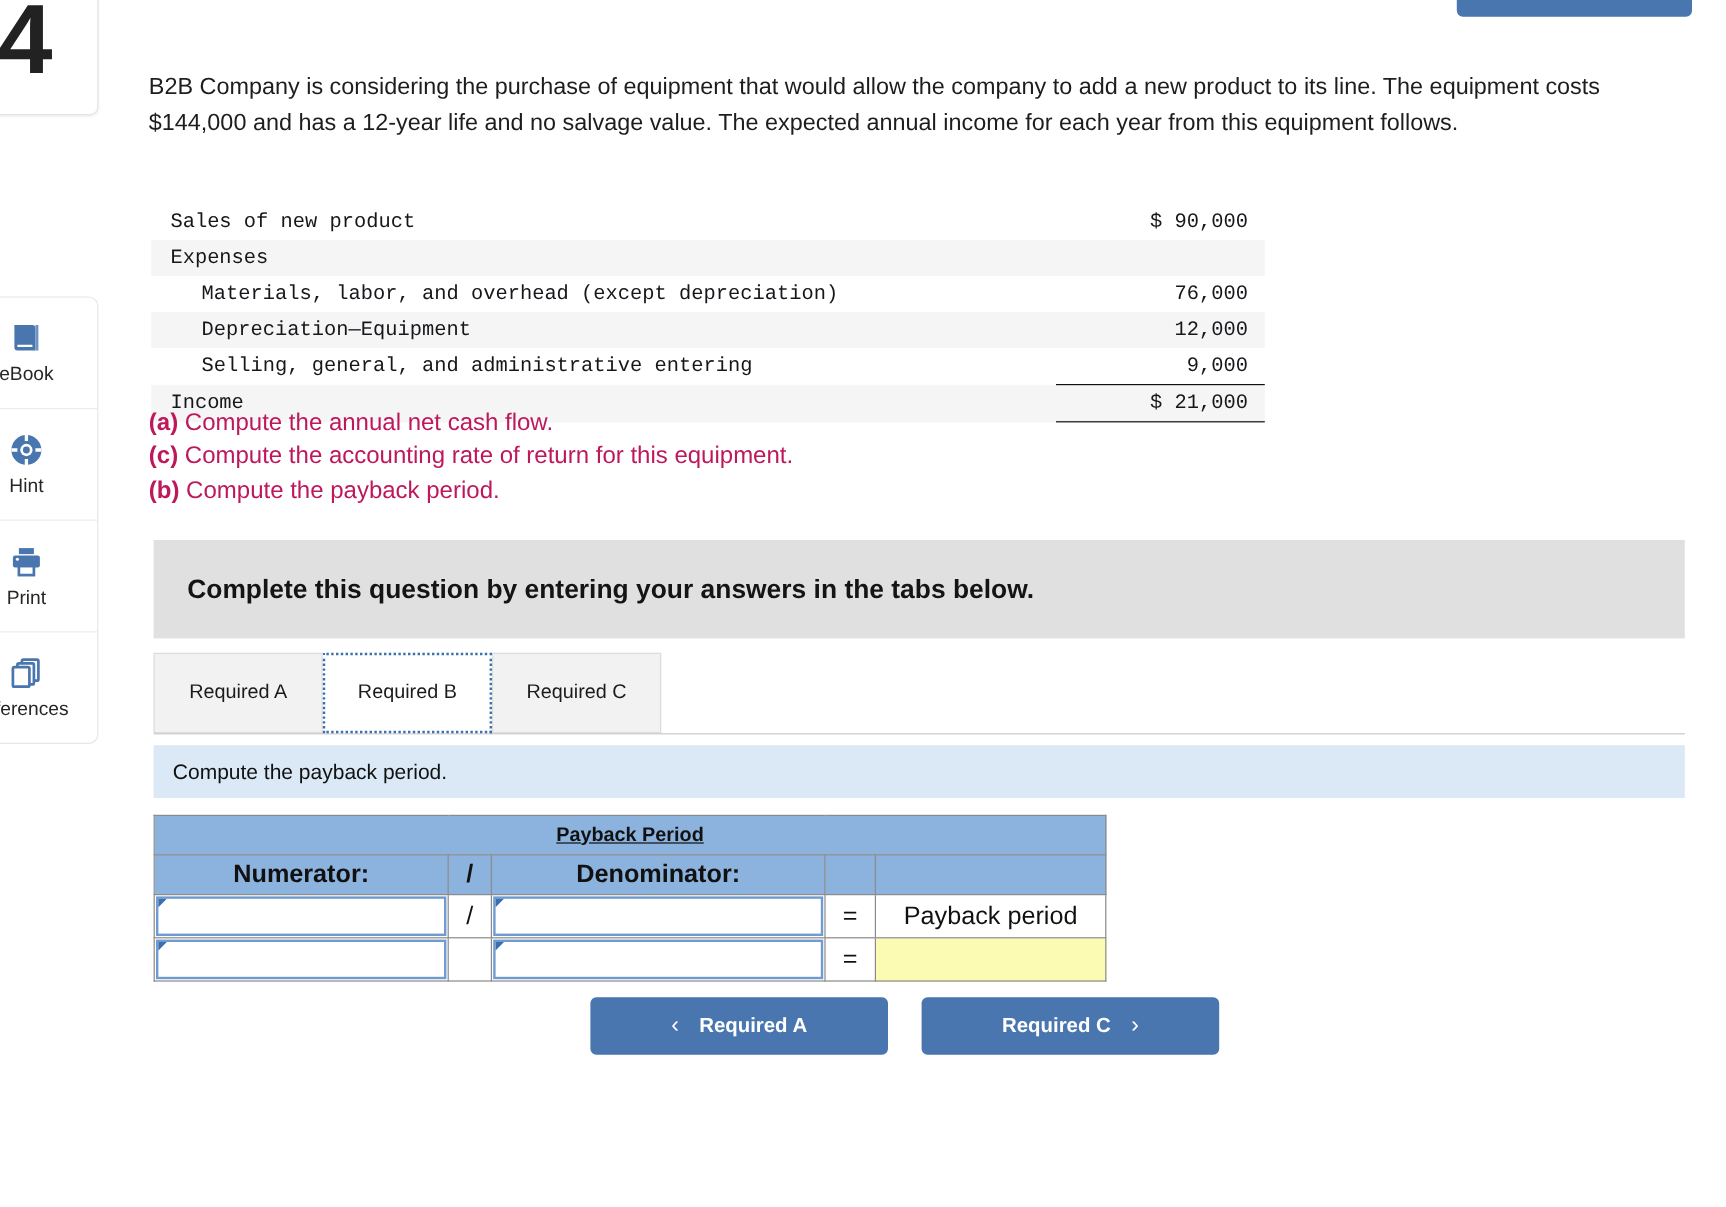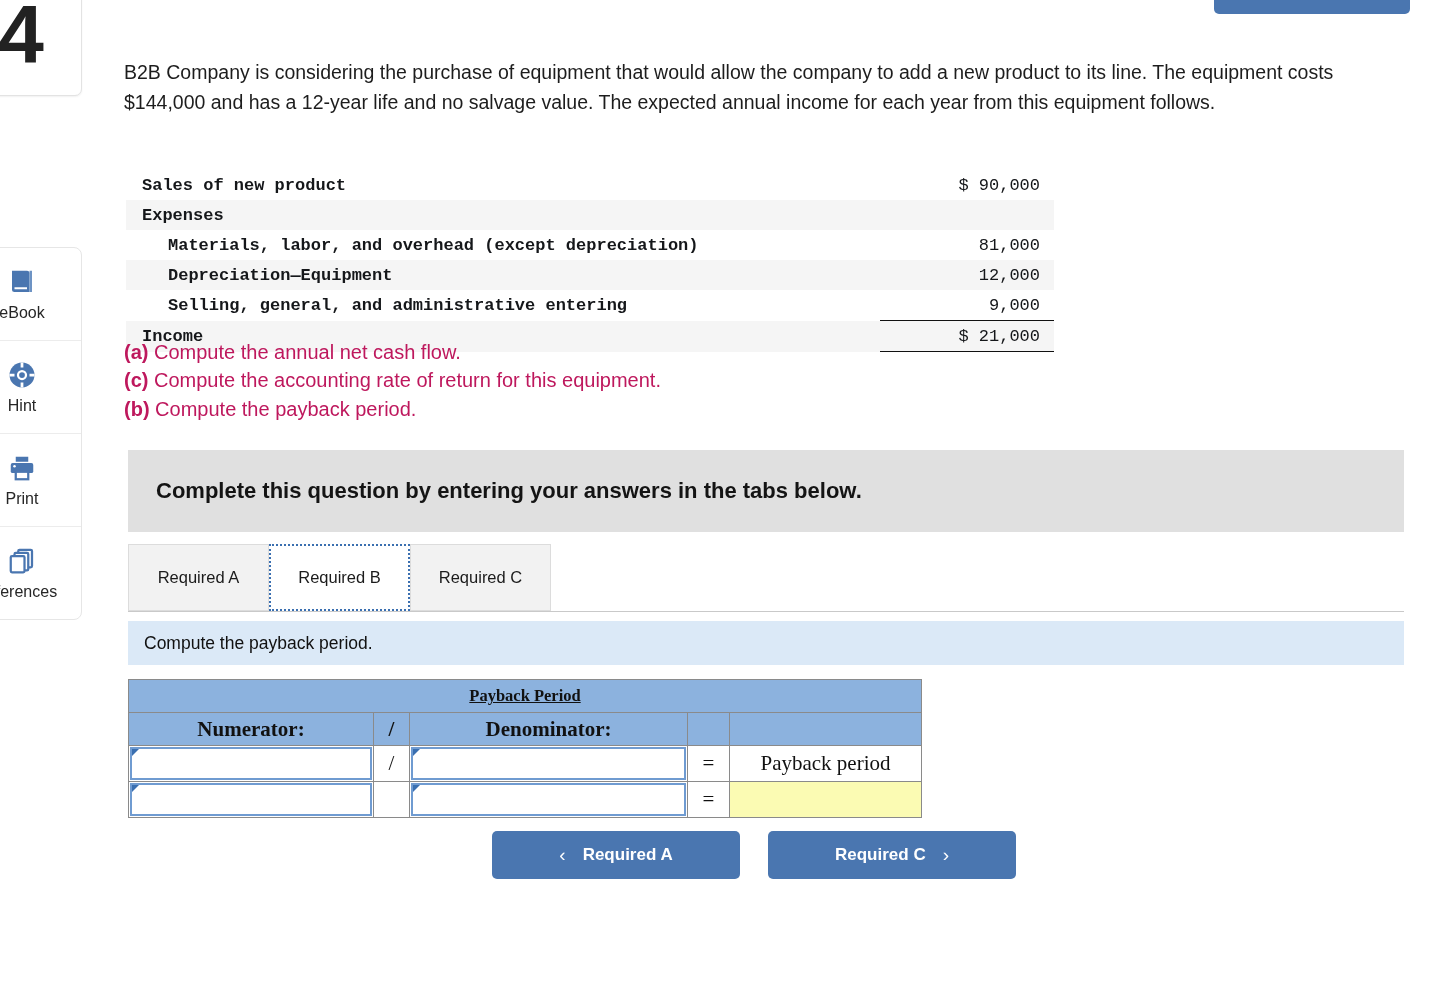--- a/index.html
+++ b/index.html
@@ -58,21 +58,21 @@
 
   
   .fin{
     position:absolute;left:44px;top:170px;width:928px;
     border-collapse:collapse;
     font-family:"Liberation Mono","DejaVu Sans Mono",monospace;
     font-size:17px;color:#15171a;
   }
   .fin td{padding:4px 0 4px 0;height:22px;vertical-align:middle;}
   .fin tr.shade{background:#f5f5f5;}
-  .fin td.lbl{padding-left:16px;white-space:nowrap;font-weight:bold;}
+  .fin td.lbl{padding-left:16px;white-space:nowrap;}
   .fin td.lbl.ind{padding-left:42px;}
   .fin td.amt{text-align:right;width:160px;padding-right:14px;white-space:nowrap;}
   .fin td.amt.rule-top{border-top:1.6px solid #111;}
   .fin td.amt.dbl{border-bottom:1.6px solid #111;}
 
   
   .banner{
     position:absolute;left:46px;top:450px;width:1276px;height:82px;
     background:#e0e0e0;
     display:flex;align-items:center;
@@ -106,21 +106,20 @@
     position:absolute;left:46px;top:621px;width:1276px;height:44px;
     background:#dbe9f7;display:flex;align-items:center;
   }
   .subinstr span{margin-left:16px;font-size:17.5px;color:#111;}
 
   
   .pb{
     position:absolute;left:46px;top:679px;
     border-collapse:collapse;
     table-layout:fixed;
-    font-family:Liberation Serif, serif;
   }
   .pb td{
     border:1px solid #8a8a8a;
     font-size:21px;color:#111;
     box-sizing:border-box;
   }
   .pb .hdr{
     background:#8cb2de;text-align:center;font-weight:700;height:33px;
   }
   .pb .hdr.title{text-decoration:underline;font-size:16.5px;}
@@ -220,21 +219,21 @@
         <tr>
           <td class="lbl">Sales of new product</td>
           <td class="amt">$ 90,000</td>
         </tr>
         <tr class="shade">
           <td class="lbl">Expenses</td>
           <td class="amt"></td>
         </tr>
         <tr>
           <td class="lbl ind">Materials, labor, and overhead (except depreciation)</td>
-          <td class="amt">81,000</td>
+          <td class="amt">76,000</td>
         </tr>
         <tr class="shade">
           <td class="lbl ind">Depreciation—Equipment</td>
           <td class="amt">12,000</td>
         </tr>
         <tr>
           <td class="lbl ind">Selling, general, and administrative entering</td>
           <td class="amt">9,000</td>
         </tr>
         <tr class="shade">

